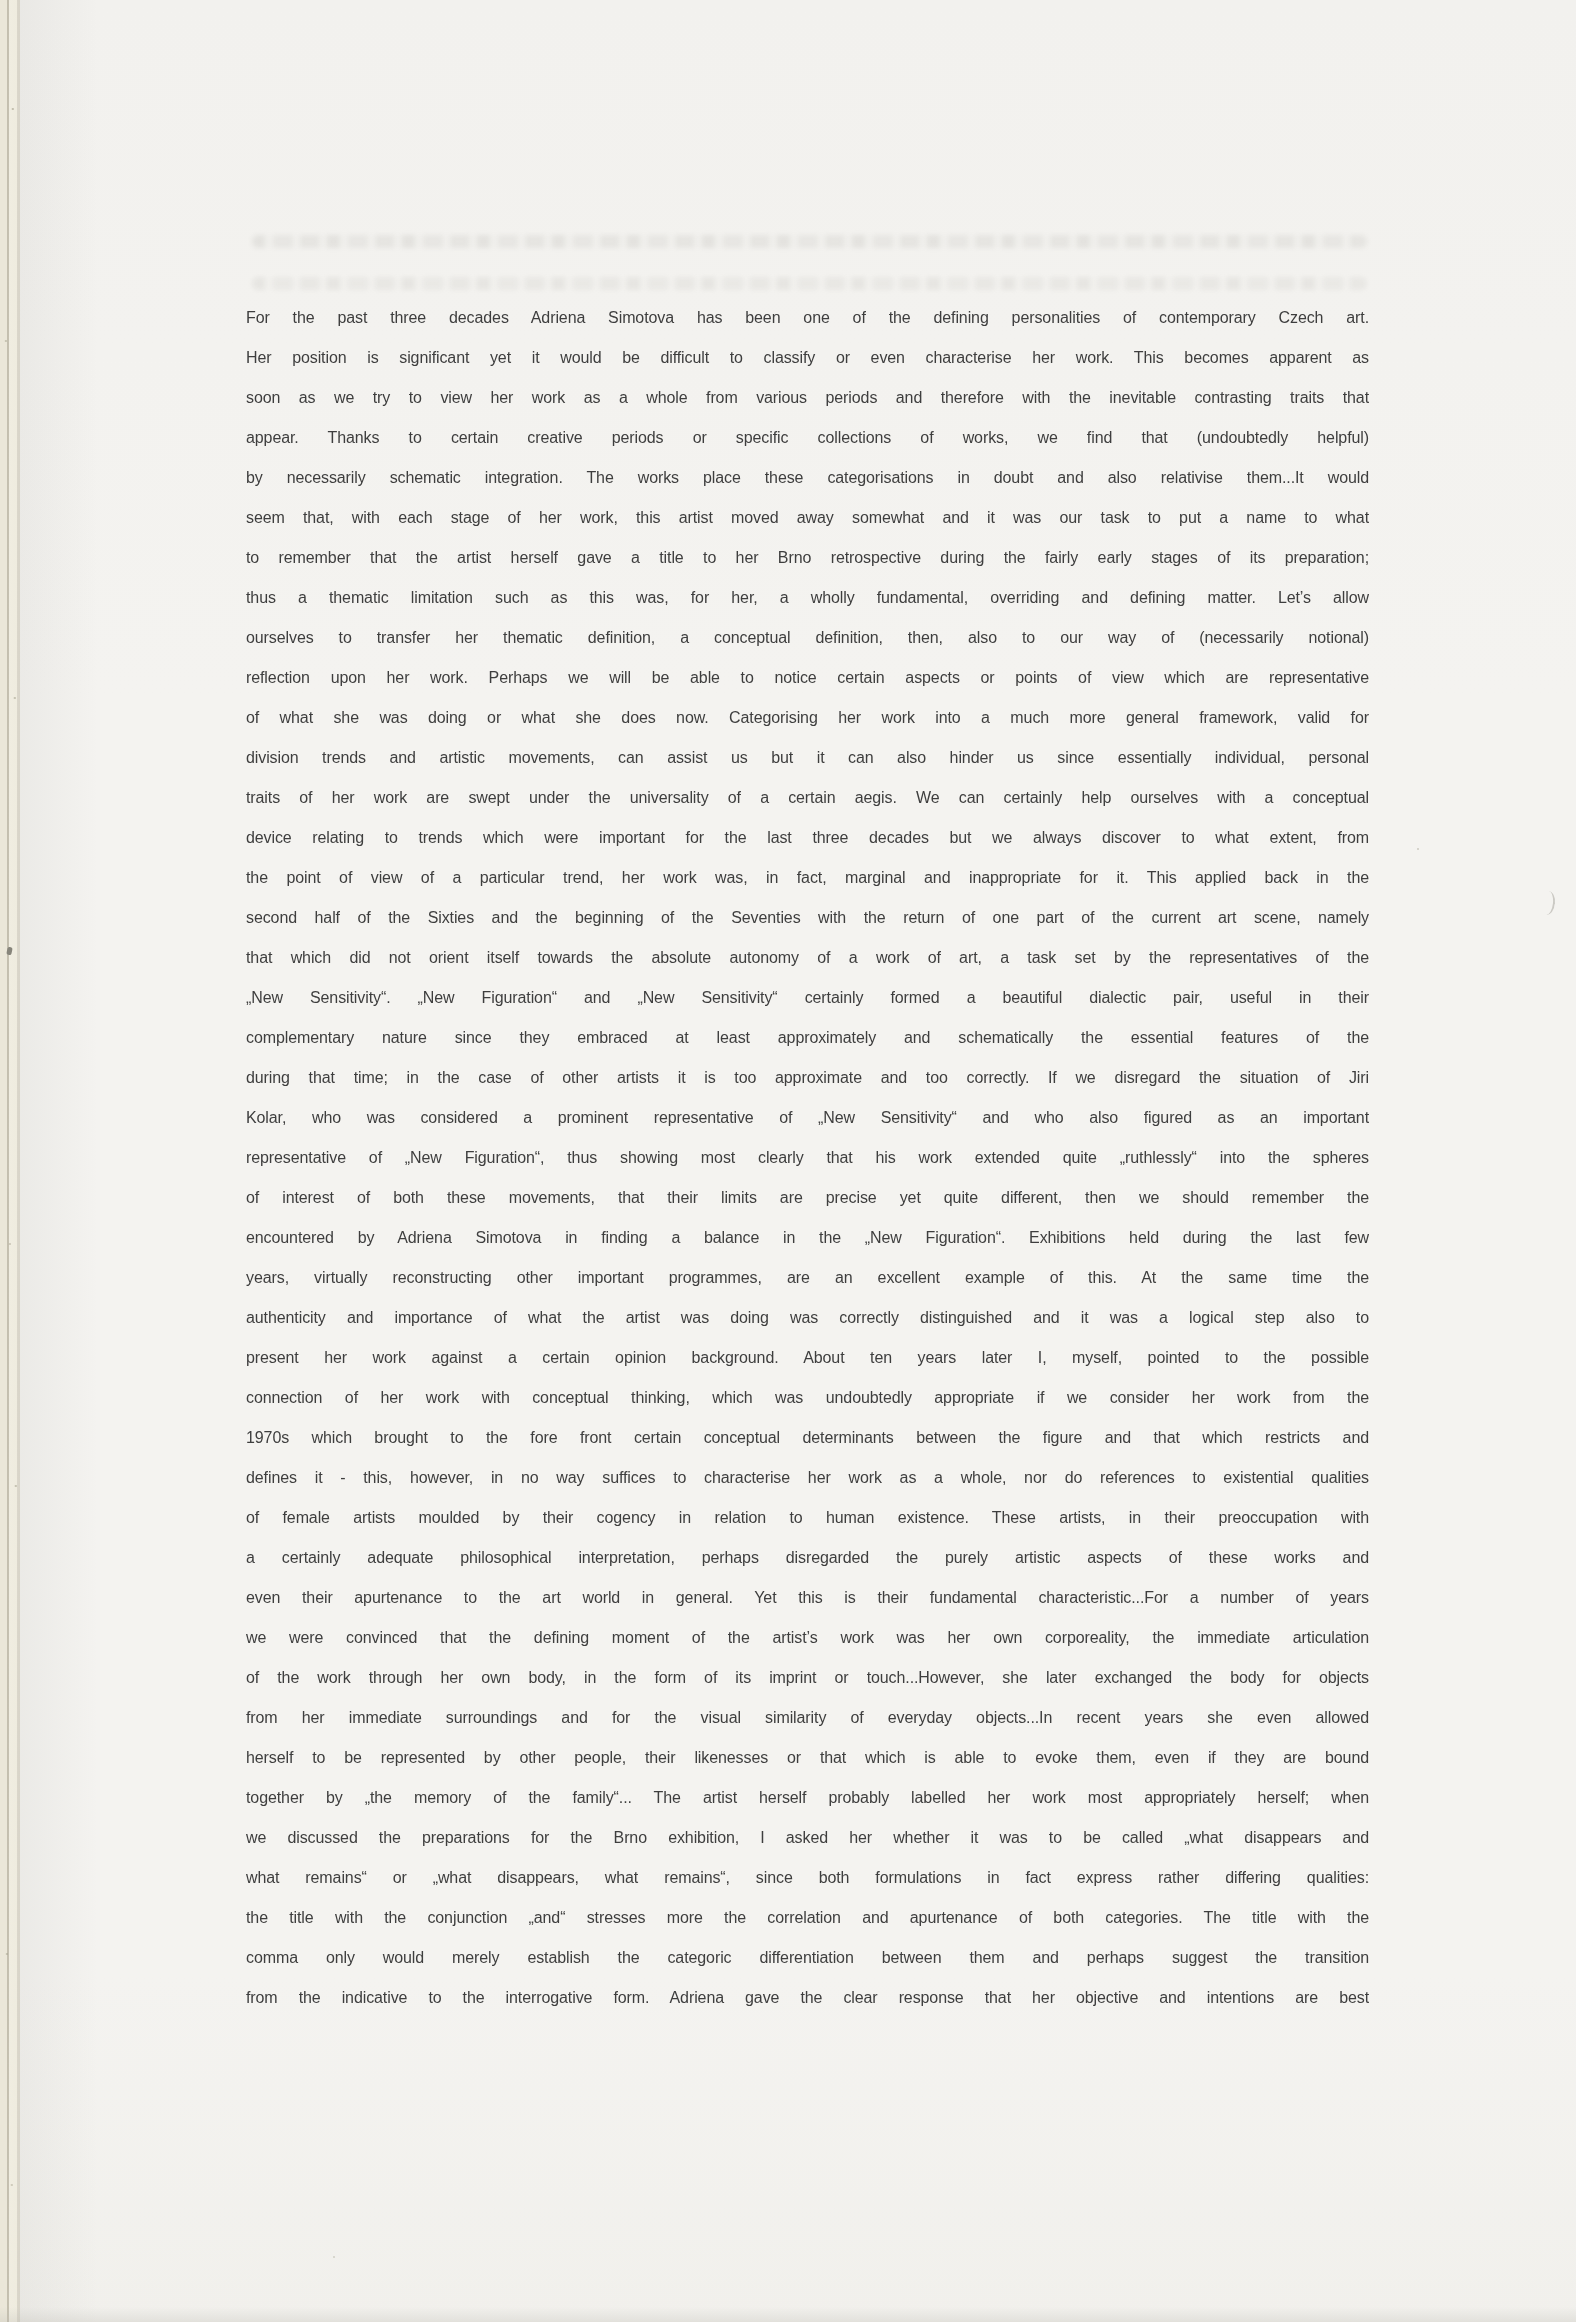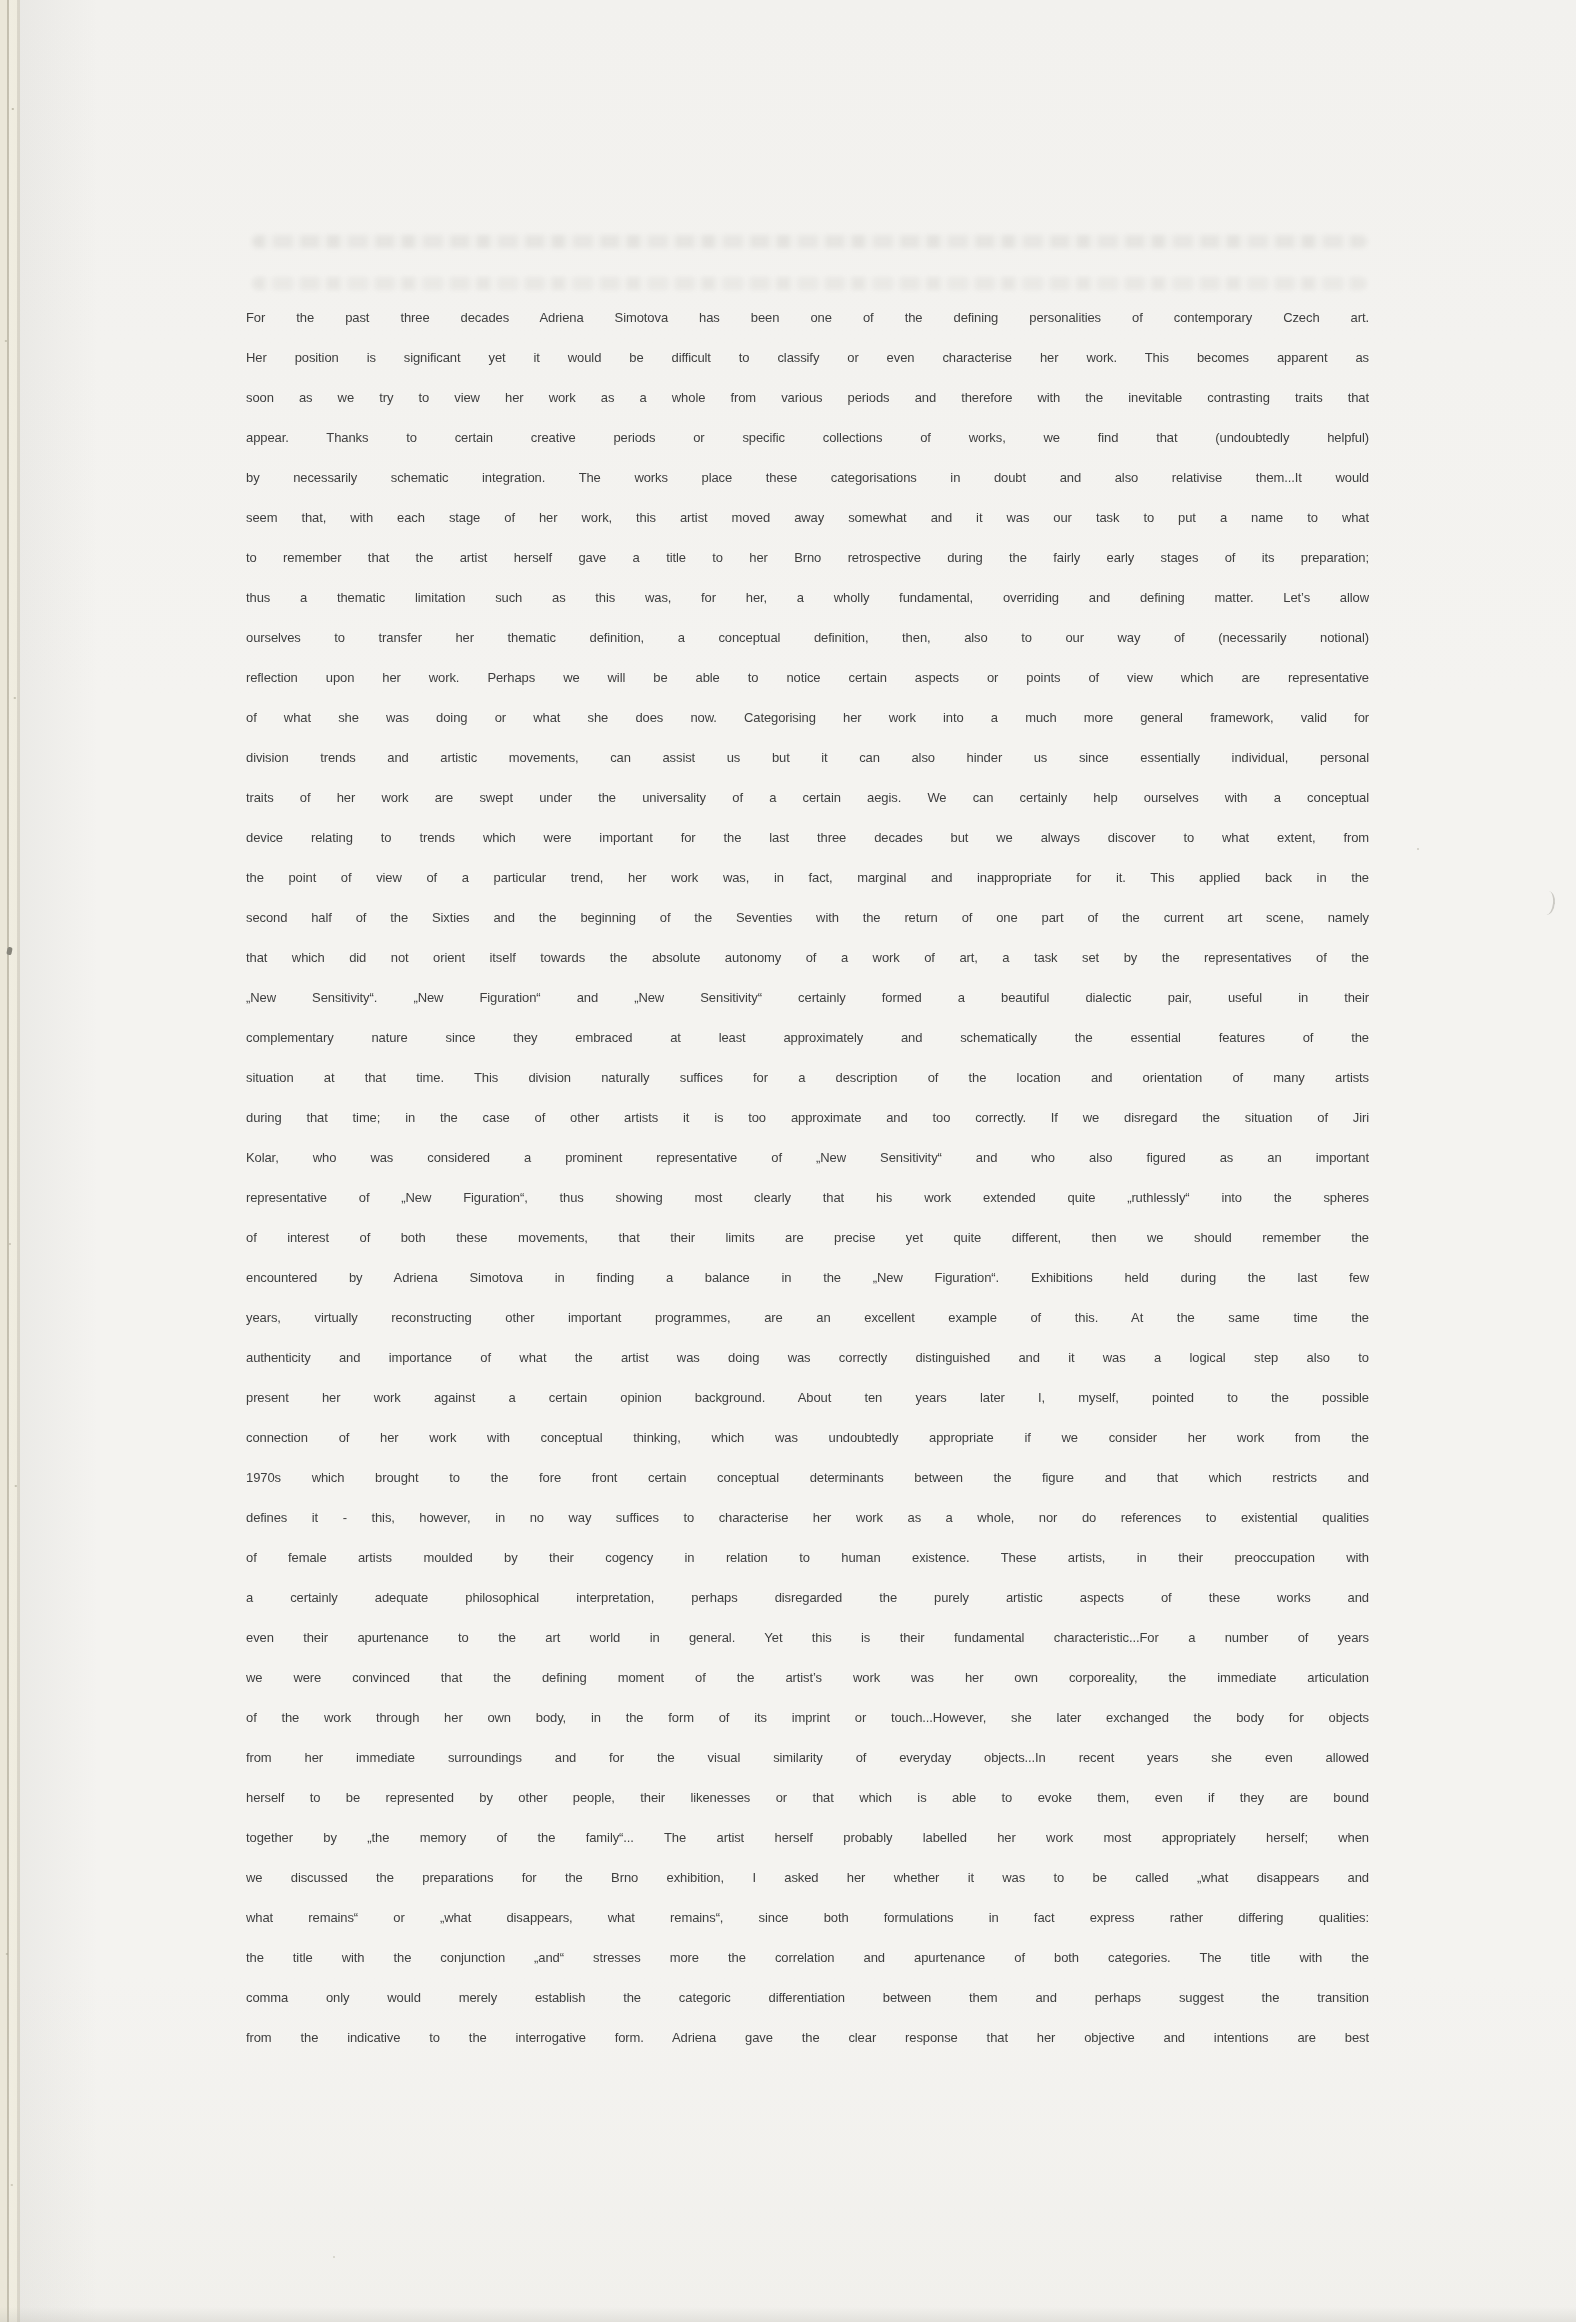--- a/index.html
+++ b/index.html
@@ -60,21 +60,21 @@
   }
   .ghost-1 { top: 235px; opacity: 0.60; }
   .ghost-2 { top: 277px; opacity: 0.48; }
   
   .textblock {
     position: absolute;
     left: 246px;
     top: 298px;
     width: 1123px;
     color: #3e3e3e;
-    font-size: 13px;
+    font-size: 16px;
     line-height: 40px;
     letter-spacing: -0.1px;
   }
   .line {
     text-align: justify;
     text-align-last: justify;
     height: 40px;
     overflow: hidden;
     white-space: normal;
   }
@@ -135,21 +135,20 @@
       <div class="line">reflection upon her work. Perhaps we will be able to notice certain aspects or points of view which are representative</div>
       <div class="line">of what she was doing or what she does now. Categorising her work into a much more general framework, valid for</div>
       <div class="line">division trends and artistic movements, can assist us but it can also hinder us since essentially individual, personal</div>
       <div class="line">traits of her work are swept under the universality of a certain aegis. We can certainly help ourselves with a conceptual</div>
       <div class="line">device relating to trends which were important for the last three decades but we always discover to what extent, from</div>
       <div class="line">the point of view of a particular trend, her work was, in fact, marginal and inappropriate for it. This applied back in the</div>
       <div class="line">second half of the Sixties and the beginning of the Seventies with the return of one part of the current art scene, namely</div>
       <div class="line">that which did not orient itself towards the absolute autonomy of a work of art, a task set by the representatives of the</div>
       <div class="line">„New Sensitivity“. „New Figuration“ and „New Sensitivity“ certainly formed a beautiful dialectic pair, useful in their</div>
       <div class="line">complementary nature since they embraced at least approximately and schematically the essential features of the</div>
-      <div class="line">situation at that time. This division naturally suffices for a description of the location and orientation of many artists</div>
       <div class="line">during that time; in the case of other artists it is too approximate and too correctly. If we disregard the situation of Jiri</div>
       <div class="line">Kolar, who was considered a prominent representative of „New Sensitivity“ and who also figured as an important</div>
       <div class="line">representative of „New Figuration“, thus showing most clearly that his work extended quite „ruthlessly“ into the spheres</div>
       <div class="line">of interest of both these movements, that their limits are precise yet quite different, then we should remember the</div>
       <div class="line">encountered by Adriena Simotova in finding a balance in the „New Figuration“. Exhibitions held during the last few</div>
       <div class="line">years, virtually reconstructing other important programmes, are an excellent example of this. At the same time the</div>
       <div class="line">authenticity and importance of what the artist was doing was correctly distinguished and it was a logical step also to</div>
       <div class="line">present her work against a certain opinion background. About ten years later I, myself, pointed to the possible</div>
       <div class="line">connection of her work with conceptual thinking, which was undoubtedly appropriate if we consider her work from the</div>
       <div class="line">1970s which brought to the fore front certain conceptual determinants between the figure and that which restricts and</div>

